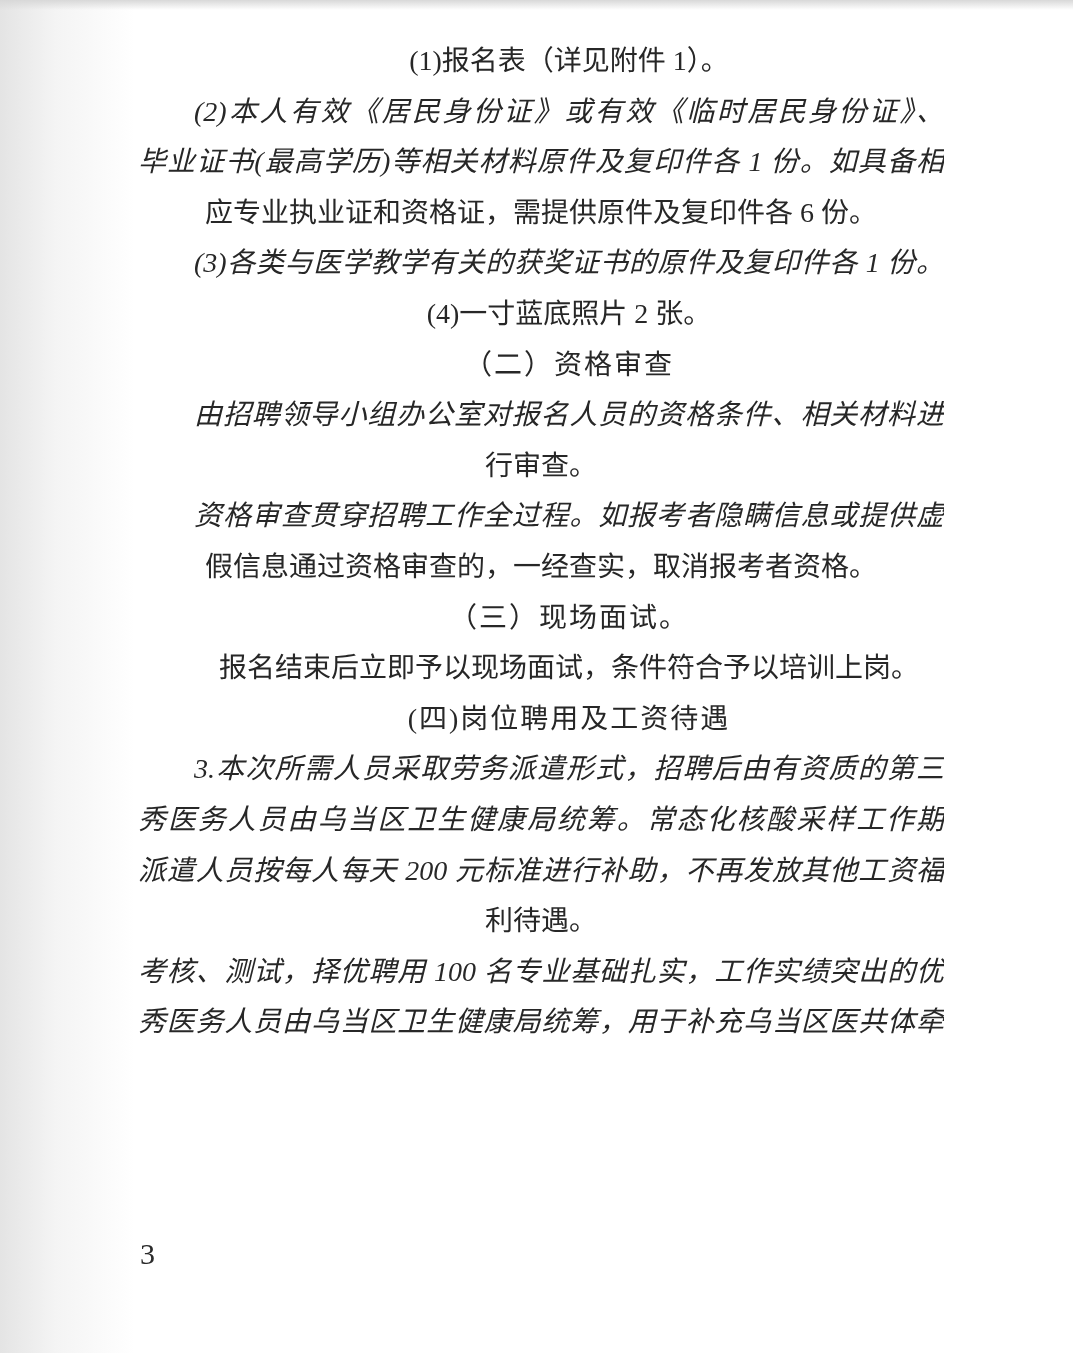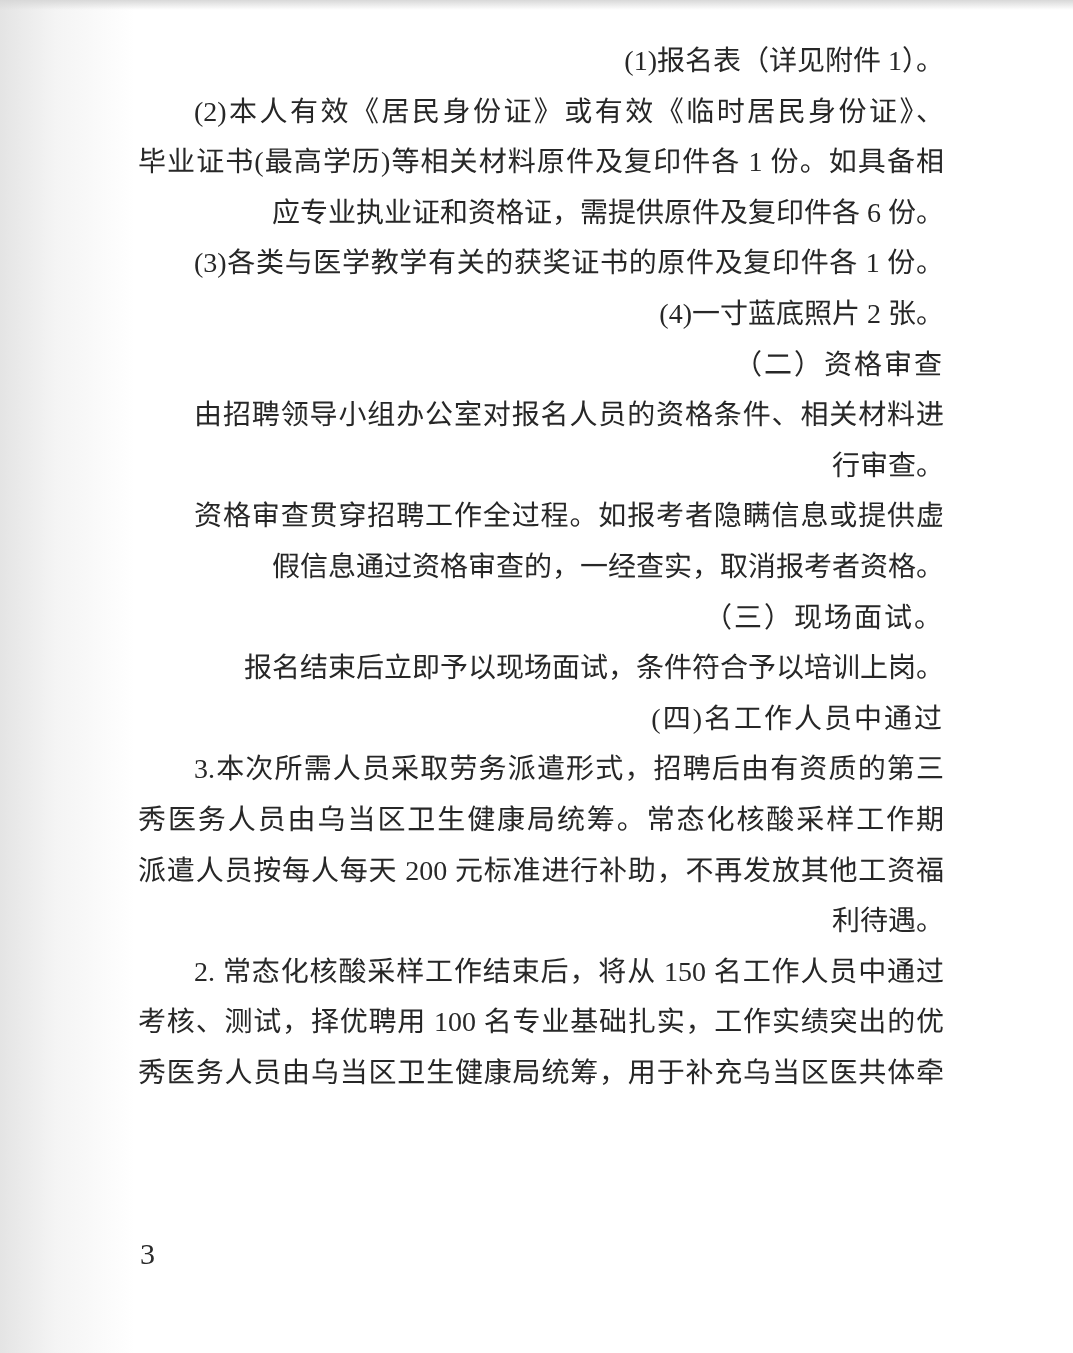--- a/index.html
+++ b/index.html
@@ -34,31 +34,32 @@
     top: 36px;
     width: 806px;
     font-size: 28px;
     line-height: 50.6px;
     color: #272727;
     letter-spacing: 0;
   }
   .line {
     height: 50.6px;
     overflow: hidden;
-    text-align: right;
+    text-align: center;
     white-space: normal;
   }
   .line.indent {
     padding-left: 56px;
   }
   
   .line.fill {
     text-align: justify;
     text-align-last: justify;
     text-justify: inter-character;
+    font-style: italic;
   }
   
   .line.heading {
     letter-spacing: 2px;
   }
   .page-number {
     position: absolute;
     left: 140px;
     top: 1234px;
     font-size: 30px;
@@ -77,23 +78,22 @@
       <div class="line">应专业执业证和资格证，需提供原件及复印件各 6 份。</div>
       <div class="line indent fill">(3)各类与医学教学有关的获奖证书的原件及复印件各 1 份。</div>
       <div class="line indent">(4)一寸蓝底照片 2 张。</div>
       <div class="line indent heading">（二）资格审查</div>
       <div class="line indent fill">由招聘领导小组办公室对报名人员的资格条件、相关材料进</div>
       <div class="line">行审查。</div>
       <div class="line indent fill">资格审查贯穿招聘工作全过程。如报考者隐瞒信息或提供虚</div>
       <div class="line">假信息通过资格审查的，一经查实，取消报考者资格。</div>
       <div class="line indent heading">（三）现场面试。</div>
       <div class="line indent">报名结束后立即予以现场面试，条件符合予以培训上岗。</div>
-      <div class="line indent heading">(四)名工作人员中通过</div>
+      <div class="line indent heading">(四)岗位聘用及工资待遇</div>
       <div class="line indent fill">3.本次所需人员采取劳务派遣形式，招聘后由有资质的第三</div>
       <div class="line fill">秀医务人员由乌当区卫生健康局统筹。常态化核酸采样工作期间，</div>
       <div class="line fill">派遣人员按每人每天 200 元标准进行补助，不再发放其他工资福</div>
       <div class="line">利待遇。</div>
-      <div class="line indent fill">2. 常态化核酸采样工作结束后，将从 150 名工作人员中通过</div>
       <div class="line fill">考核、测试，择优聘用 100 名专业基础扎实，工作实绩突出的优</div>
       <div class="line fill">秀医务人员由乌当区卫生健康局统筹，用于补充乌当区医共体牵</div>
     </div>
   <div class="page-number">3</div>
 </div>
 
 </body></html>

